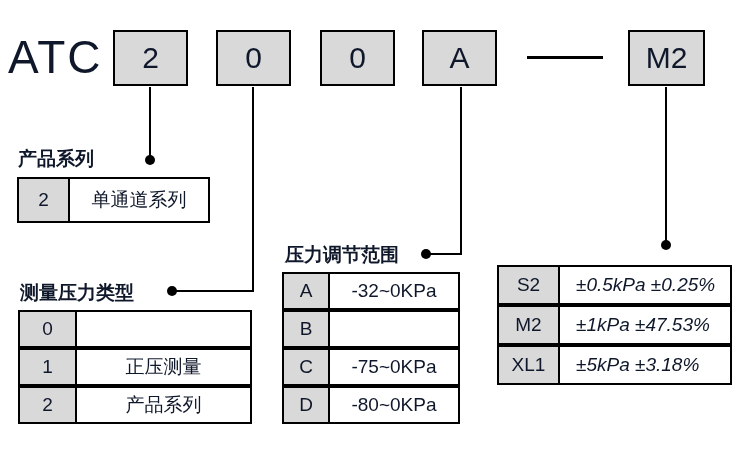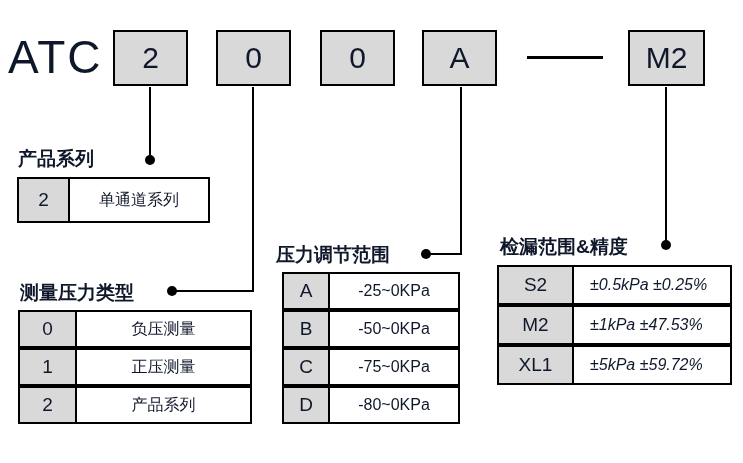--- a/index.html
+++ b/index.html
@@ -41,39 +41,39 @@
   .drow {
     display:flex; box-sizing:border-box; border:2px solid #000; background:#fff;
   }
   .code-cell {
     box-sizing:border-box; background:#d9d9d9; border-right:2px solid #000;
     display:flex; align-items:center; justify-content:center;
     font-size:19px; flex:0 0 auto;
   }
   .val-cell {
     flex:1; display:flex; align-items:center; justify-content:center;
-    font-size:16px; white-space:nowrap;
+    font-size:19px; white-space:nowrap;
   }
   .val-cell.left { justify-content:flex-start; padding-left:16px;font-style:italic; }
 
   .t-series { left:17px;  top:177px; width:193px; }
   .t-series .drow { height:46px; }
   .t-series .code-cell { width:51px; }
 
   .t-type { left:18px; top:310px; width:234px; }
   .t-type .drow { height:38px; }
   .t-type .code-cell { width:57px; }
 
   .t-range { left:282px; top:272px; width:178px; }
   .t-range .drow { height:38px; }
   .t-range .code-cell { width:46px; }
 
   .t-leak { left:497px; top:265px; width:235px; }
   .t-leak .drow { height:40px; }
-  .t-leak .code-cell { width:75px; }
+  .t-leak .code-cell { width:61px; }
 </style>
 </head>
 <body>
 
 <div class="canvas">
 
   <div class="atc">ATC</div>
   <div class="codebox box-1">2</div>
   <div class="codebox box-2">0</div>
   <div class="codebox box-3">0</div>
@@ -90,53 +90,50 @@
 
   <div class="vline" style="left:460px; top:87px; height:168px;"></div>
   <div class="hline" style="left:426px; top:253px; width:36px;"></div>
   <div class="dot" style="left:421px; top:249px;"></div>
 
   <div class="vline" style="left:665px; top:87px; height:155px;"></div>
   <div class="dot" style="left:661px; top:240px;"></div>
 
   <div class="sec-label" style="left:20px;  top:280px;">测量压力类型</div>
   <div class="sec-label" style="left:18px;  top:146px;">产品系列</div>
-  <div class="sec-label" style="left:276px; top:242px;text-align:center;">压力调节范围</div>
-  <div class="sec-label" style="left:500px; top:234px;">检漏范围&amp;精度</div>
+  <div class="sec-label" style="left:285px; top:242px;text-align:center;">压力调节范围</div>
 
   <div class="dtable t-series">
     <div class="drow">
       <div class="code-cell">2</div>
       <div class="val-cell">单通道系列</div>
     </div>
   </div>
 
   <div class="dtable t-type">
     <div class="drow">
       <div class="code-cell">0</div>
-      <div class="val-cell">负压测量</div>
     </div>
     <div class="drow">
       <div class="code-cell">1</div>
       <div class="val-cell">正压测量</div>
     </div>
     <div class="drow">
       <div class="code-cell">2</div>
       <div class="val-cell">产品系列</div>
     </div>
   </div>
 
   <div class="dtable t-range">
     <div class="drow">
       <div class="code-cell">A</div>
-      <div class="val-cell">-25~0KPa</div>
+      <div class="val-cell">-32~0KPa</div>
     </div>
     <div class="drow">
       <div class="code-cell">B</div>
-      <div class="val-cell">-50~0KPa</div>
     </div>
     <div class="drow">
       <div class="code-cell">C</div>
       <div class="val-cell">-75~0KPa</div>
     </div>
     <div class="drow">
       <div class="code-cell">D</div>
       <div class="val-cell">-80~0KPa</div>
     </div>
   </div>
@@ -145,17 +142,17 @@
     <div class="drow">
       <div class="code-cell">S2</div>
       <div class="val-cell left">±0.5kPa ±0.25%</div>
     </div>
     <div class="drow">
       <div class="code-cell">M2</div>
       <div class="val-cell left">±1kPa ±47.53%</div>
     </div>
     <div class="drow">
       <div class="code-cell">XL1</div>
-      <div class="val-cell left">±5kPa ±59.72%</div>
+      <div class="val-cell left">±5kPa ±3.18%</div>
     </div>
   </div>
 
 </div>
 
 </body></html>

